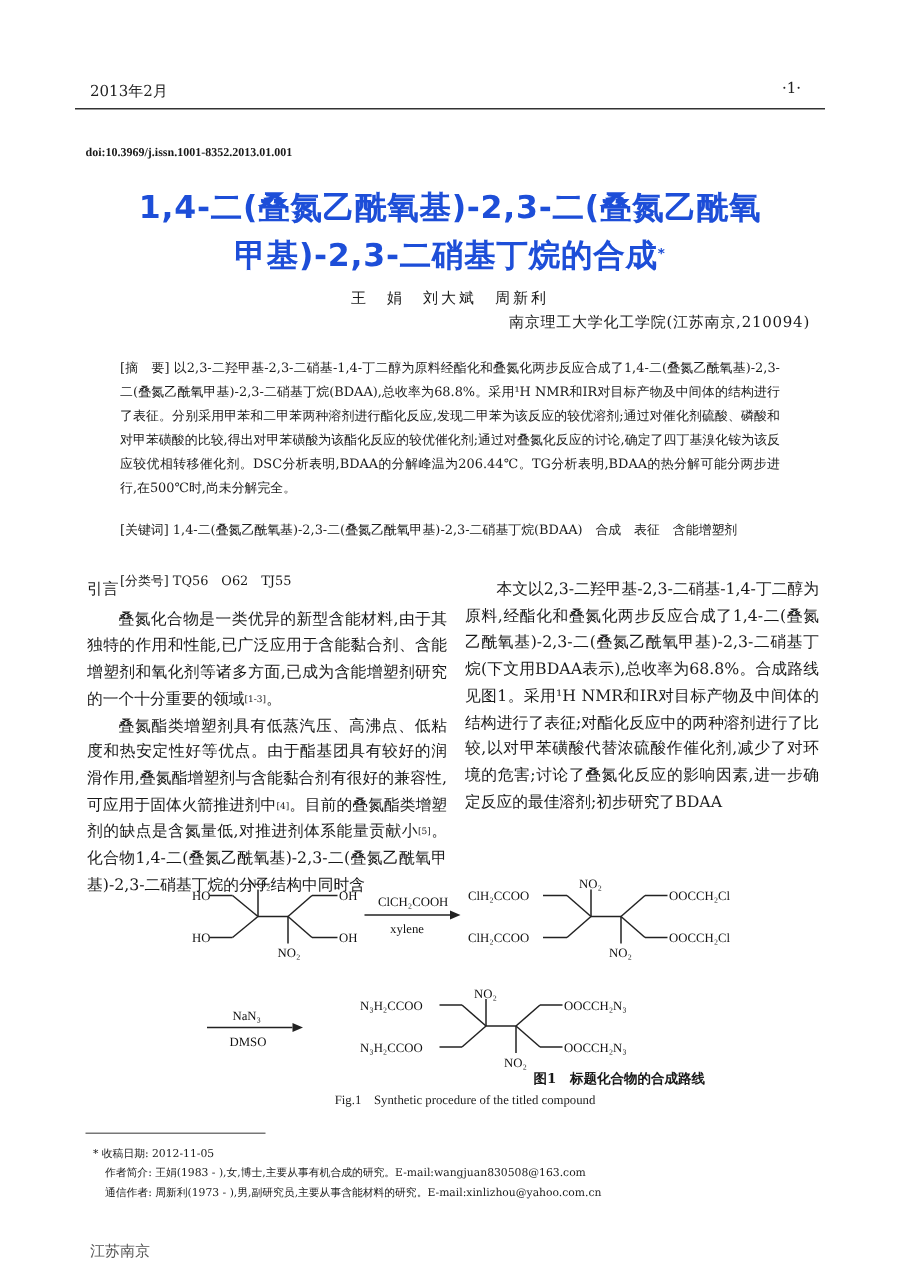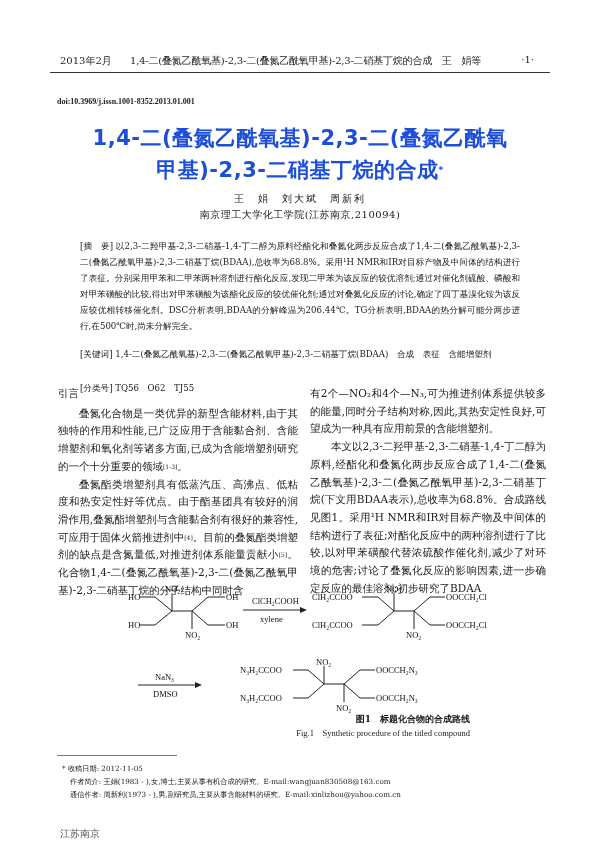--- a/index.html
+++ b/index.html
@@ -9,45 +9,44 @@
   .hdr{top:52px;left:50px;width:500px;height:16px;font-size:10px;color:#222;}
   .hdr .date{position:absolute;left:10px;top:2px;}
   .hdr .rt{position:absolute;left:80px;top:2px;letter-spacing:-0.2px;}
   .hdr .pg{position:absolute;right:16px;top:2px;}
   .hdr-rule{top:72px;left:50px;width:500px;height:1px;background:#333;}
   .doi{top:97px;left:57px;font-size:8px;font-weight:bold;font-family:"Liberation Serif",serif;}
   .title{top:122px;left:60px;width:480px;text-align:center;font-family:"DejaVu Sans","Liberation Sans",sans-serif;
          font-weight:bold;font-size:21px;line-height:32px;color:#1d4ed8;letter-spacing:0.5px;}
   .title sup{font-size:9px;vertical-align:top;}
   .authors{top:192px;left:60px;width:480px;text-align:center;font-size:10px;letter-spacing:2px;}
-  .affil{top:208px;left:60px;width:480px;text-align:center;font-size:10px;letter-spacing:0.5px;}
+  .affil{top:208px;left:60px;width:480px;text-align:right;font-size:10px;letter-spacing:0.5px;}
   .abstract{top:238px;left:80px;width:440px;font-size:8.6px;line-height:16px;text-align:justify;}
   .abstract .lbl{font-weight:normal;}
   .kw{top:346px;left:80px;width:440px;font-size:8.6px;line-height:16px;}
   .cls{top:380px;left:80px;width:440px;font-size:8.6px;line-height:16px;}
   .col{font-size:10.5px;line-height:17.7px;text-align:justify;}
   .colL{top:385px;left:58px;width:240px;}
   .colR{top:385px;left:310px;width:236px;}
   .sect{font-family:"DejaVu Sans","Liberation Sans",sans-serif;font-weight:normal;font-size:10.5px;margin-bottom:2px;}
   .ind{text-indent:2em;}
   sup.ref{font-size:6px;vertical-align:top;}
   .scheme{top:585px;left:100px;width:420px;height:130px;}
   .cap1{top:713px;left:150px;width:320px;text-align:right;font-size:9px;font-weight:bold;}
-  .cap2{top:728px;left:150px;width:320px;text-align:right;font-size:8.5px;font-family:"Liberation Serif",serif;}
+  .cap2{top:728px;left:150px;width:320px;text-align:center;font-size:8.5px;font-family:"Liberation Serif",serif;}
   .fn-rule{top:755px;left:57px;width:120px;height:1px;background:#777;}
   .fn{left:70px;font-size:7.2px;line-height:13px;}
   .wm{top:827px;left:60px;font-size:10px;color:#555;}
   svg text{font-family:"Liberation Serif",serif;}
 </style>
 </head>
 <body>
 
 <div class="abs hdr">
   <span class="date">2013年2月</span>
-  <span class="rt">1,4-二(叠氮乙酰氧基)-2,3-二(叠氮乙酰氧甲基)-2,3-二硝基丁烷的合成　王　娟等</span>
   <span class="pg">·1·</span>
 </div>
 <div class="abs hdr-rule"></div>
 
 <div class="abs doi">doi:10.3969/j.issn.1001-8352.2013.01.001</div>
 
 <div class="abs title">
   <div>1,4-二(叠氮乙酰氧基)-2,3-二(叠氮乙酰氧</div>
   <div><span>甲基)-2,3-二硝基丁烷的合成</span><sup>*</sup></div>
 </div>
@@ -70,21 +69,20 @@
   <span>TQ56　O62　TJ55</span>
 </div>
 
 <div class="abs col colL">
   <div class="sect">引言</div>
   <div class="ind"><span>叠氮化合物是一类优异的新型含能材料,由于其独特的作用和性能,已广泛应用于含能黏合剂、含能增塑剂和氧化剂等诸多方面,已成为含能增塑剂研究的一个十分重要的领域</span><sup class="ref">[1-3]</sup><span>。</span></div>
   <div class="ind"><span>叠氮酯类增塑剂具有低蒸汽压、高沸点、低粘度和热安定性好等优点。由于酯基团具有较好的润滑作用,叠氮酯增塑剂与含能黏合剂有很好的兼容性,可应用于固体火箭推进剂中</span><sup class="ref">[4]</sup><span>。目前的叠氮酯类增塑剂的缺点是含氮量低,对推进剂体系能量贡献小</span><sup class="ref">[5]</sup><span>。化合物1,4-二(叠氮乙酰氧基)-2,3-二(叠氮乙酰氧甲基)-2,3-二硝基丁烷的分子结构中同时含</span></div>
 </div>
 
 <div class="abs col colR">
-  <div>有2个—NO₂和4个—N₃,可为推进剂体系提供较多的能量,同时分子结构对称,因此,其热安定性良好,可望成为一种具有应用前景的含能增塑剂。</div>
   <div class="ind">本文以2,3-二羟甲基-2,3-二硝基-1,4-丁二醇为原料,经酯化和叠氮化两步反应合成了1,4-二(叠氮乙酰氧基)-2,3-二(叠氮乙酰氧甲基)-2,3-二硝基丁烷(下文用BDAA表示),总收率为68.8%。合成路线见图1。采用¹H NMR和IR对目标产物及中间体的结构进行了表征;对酯化反应中的两种溶剂进行了比较,以对甲苯磺酸代替浓硫酸作催化剂,减少了对环境的危害;讨论了叠氮化反应的影响因素,进一步确定反应的最佳溶剂;初步研究了BDAA</div>
 </div>
 
 <div class="abs scheme">
   <svg width="420" height="130" viewBox="0 0 420 130">
     <g stroke="#222" stroke-width="1" fill="none">
 
       <line x1="40" y1="12" x2="55" y2="12"></line>
         <line x1="55" y1="12" x2="72" y2="26"></line>
       <line x1="40" y1="40" x2="55" y2="40"></line>

